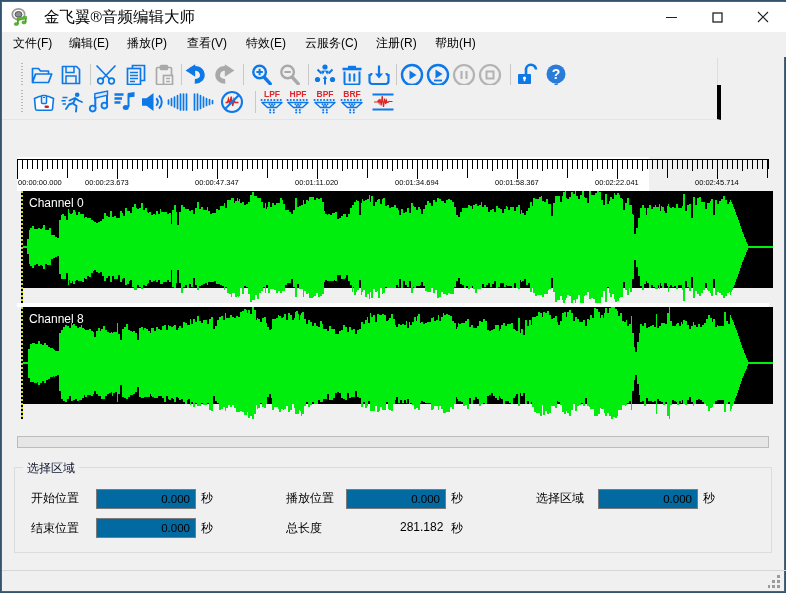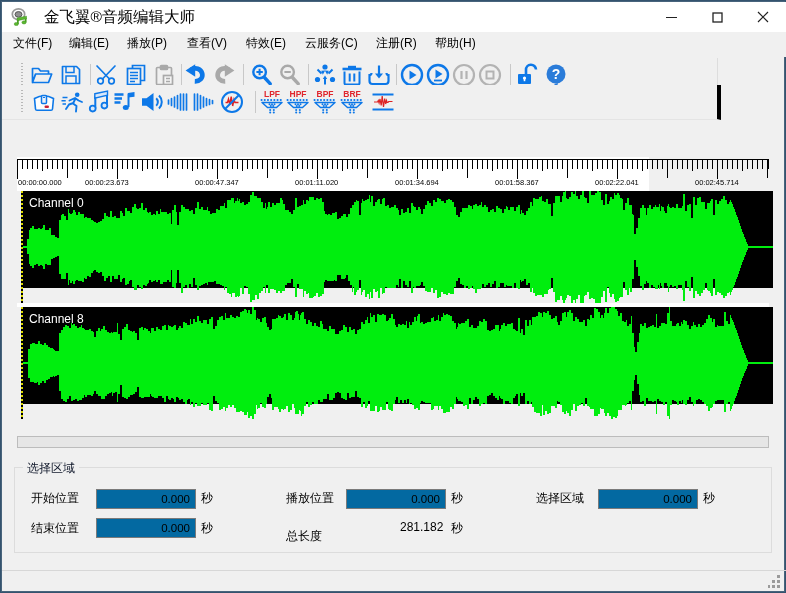--- a/index.html
+++ b/index.html
@@ -325,21 +325,21 @@
   <div class="flabel" style="left:186px;top:22px">秒</div>
   <div class="flabel" style="left:271px;top:22px">播放位置</div>
   <div class="fbox" style="left:331px;top:21px">0.000</div>
   <div class="flabel" style="left:436px;top:22px">秒</div>
   <div class="flabel" style="left:521px;top:22px">选择区域</div>
   <div class="fbox" style="left:583px;top:21px">0.000</div>
   <div class="flabel" style="left:688px;top:22px">秒</div>
   <div class="flabel" style="left:16px;top:52px">结束位置</div>
   <div class="fbox" style="left:81px;top:50px">0.000</div>
   <div class="flabel" style="left:186px;top:52px">秒</div>
-  <div class="flabel" style="left:271px;top:60px">总长度</div>
+  <div class="flabel" style="left:271px;top:52px">总长度</div>
   <div class="flabel" style="left:385px;top:52px">281.182</div>
   <div class="flabel" style="left:436px;top:52px">秒</div>
  </div>
  <div class="statusline"></div>
  <svg class="sizegrip" viewBox="0 0 13 13">
   <g fill="#9b9b9b">
         <rect x="9" y="0" width="3" height="3"></rect>
         <rect x="9" y="5" width="3" height="3"></rect>
         <rect x="9" y="10" width="3" height="3"></rect>
         <rect x="4" y="5" width="3" height="3"></rect>

